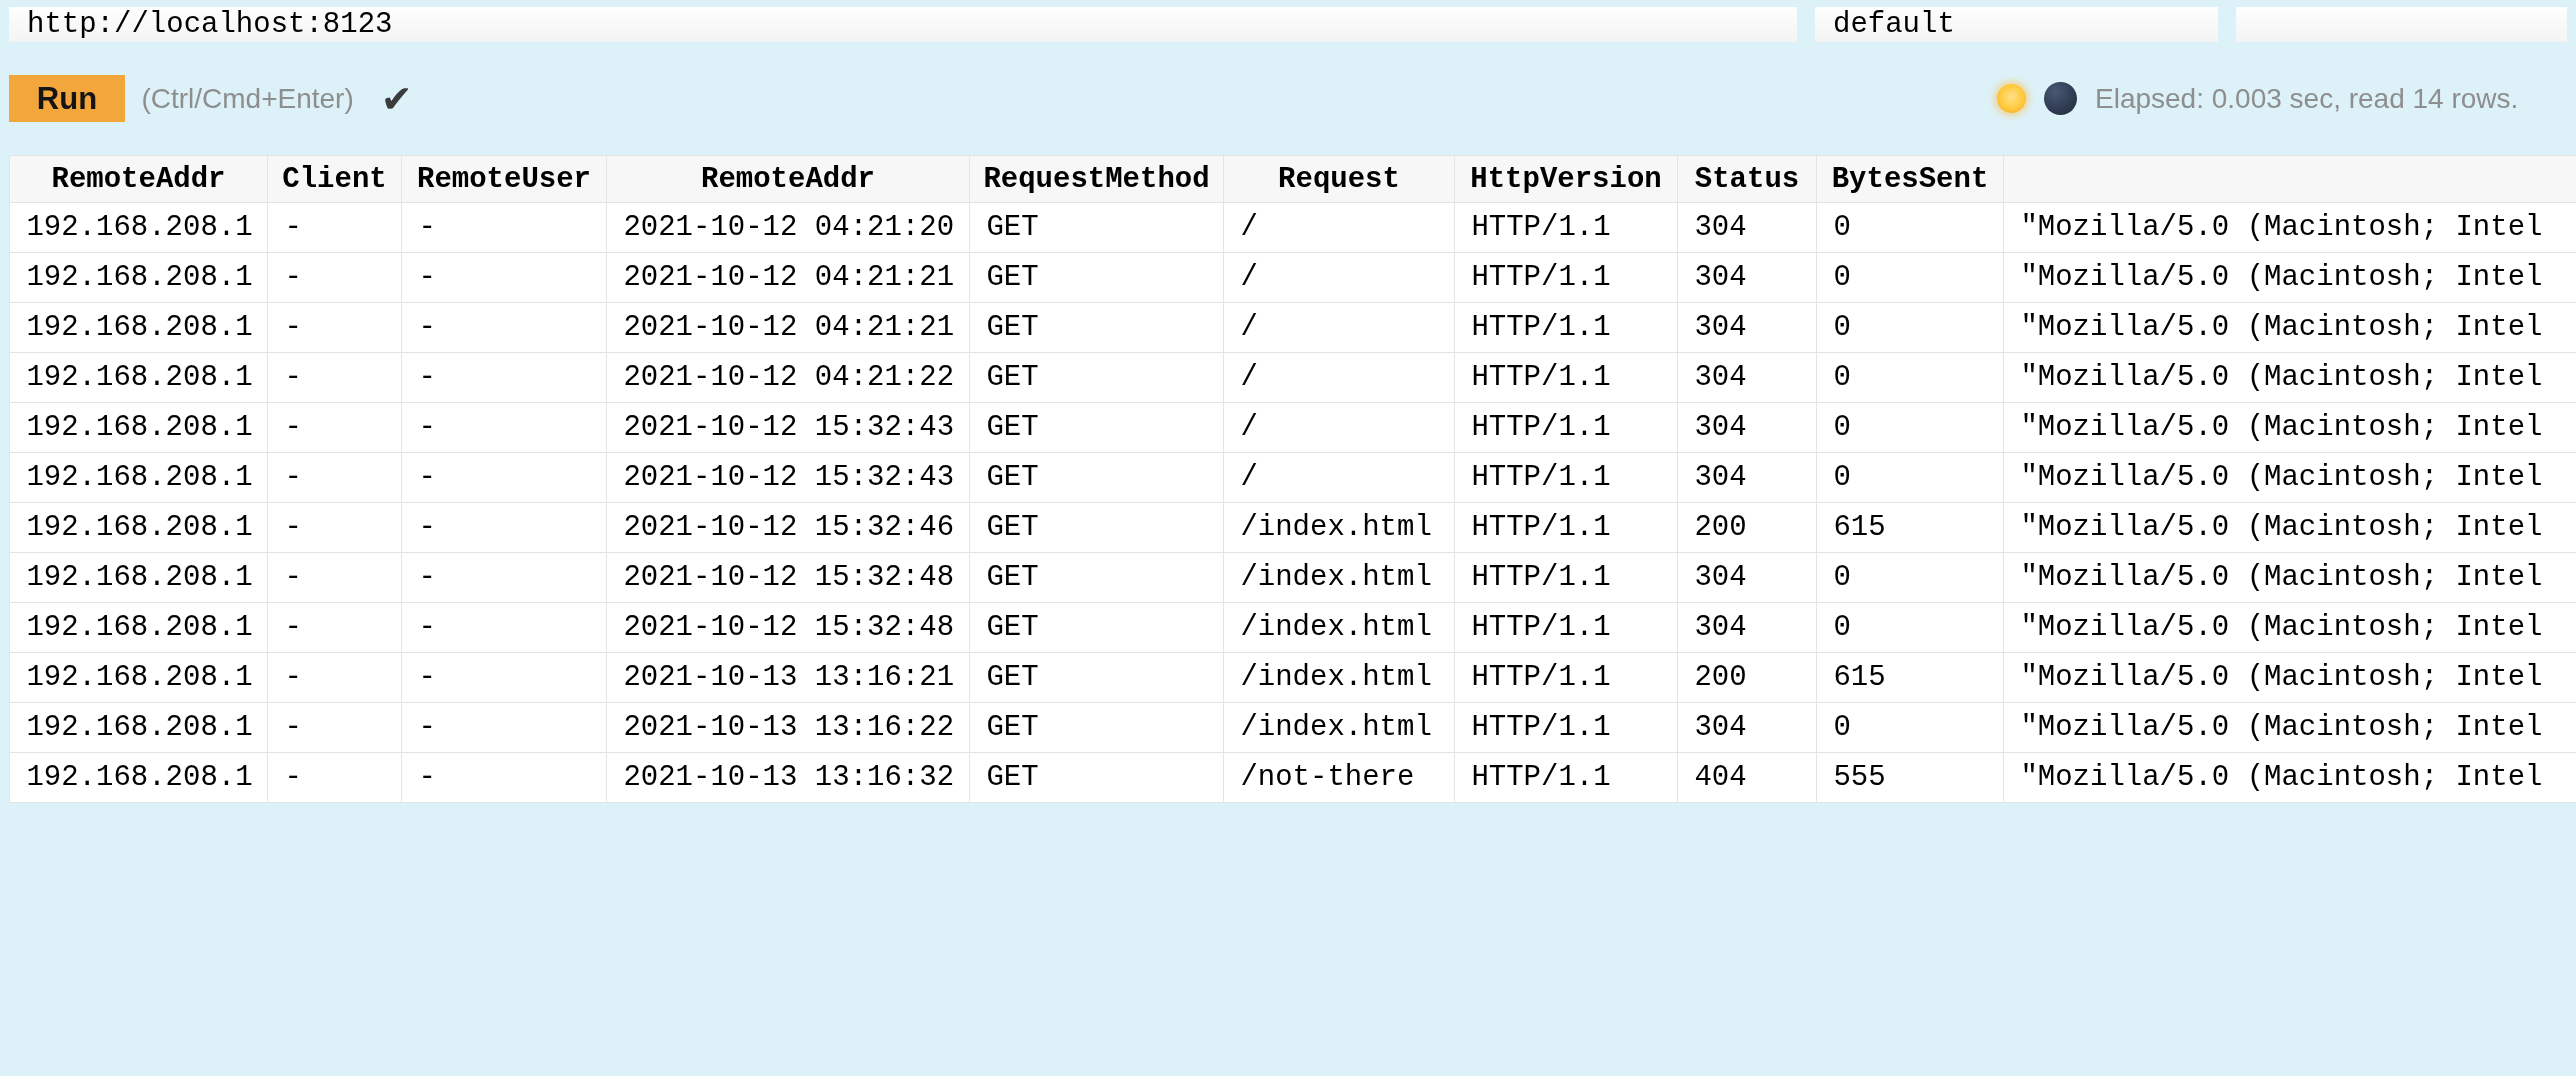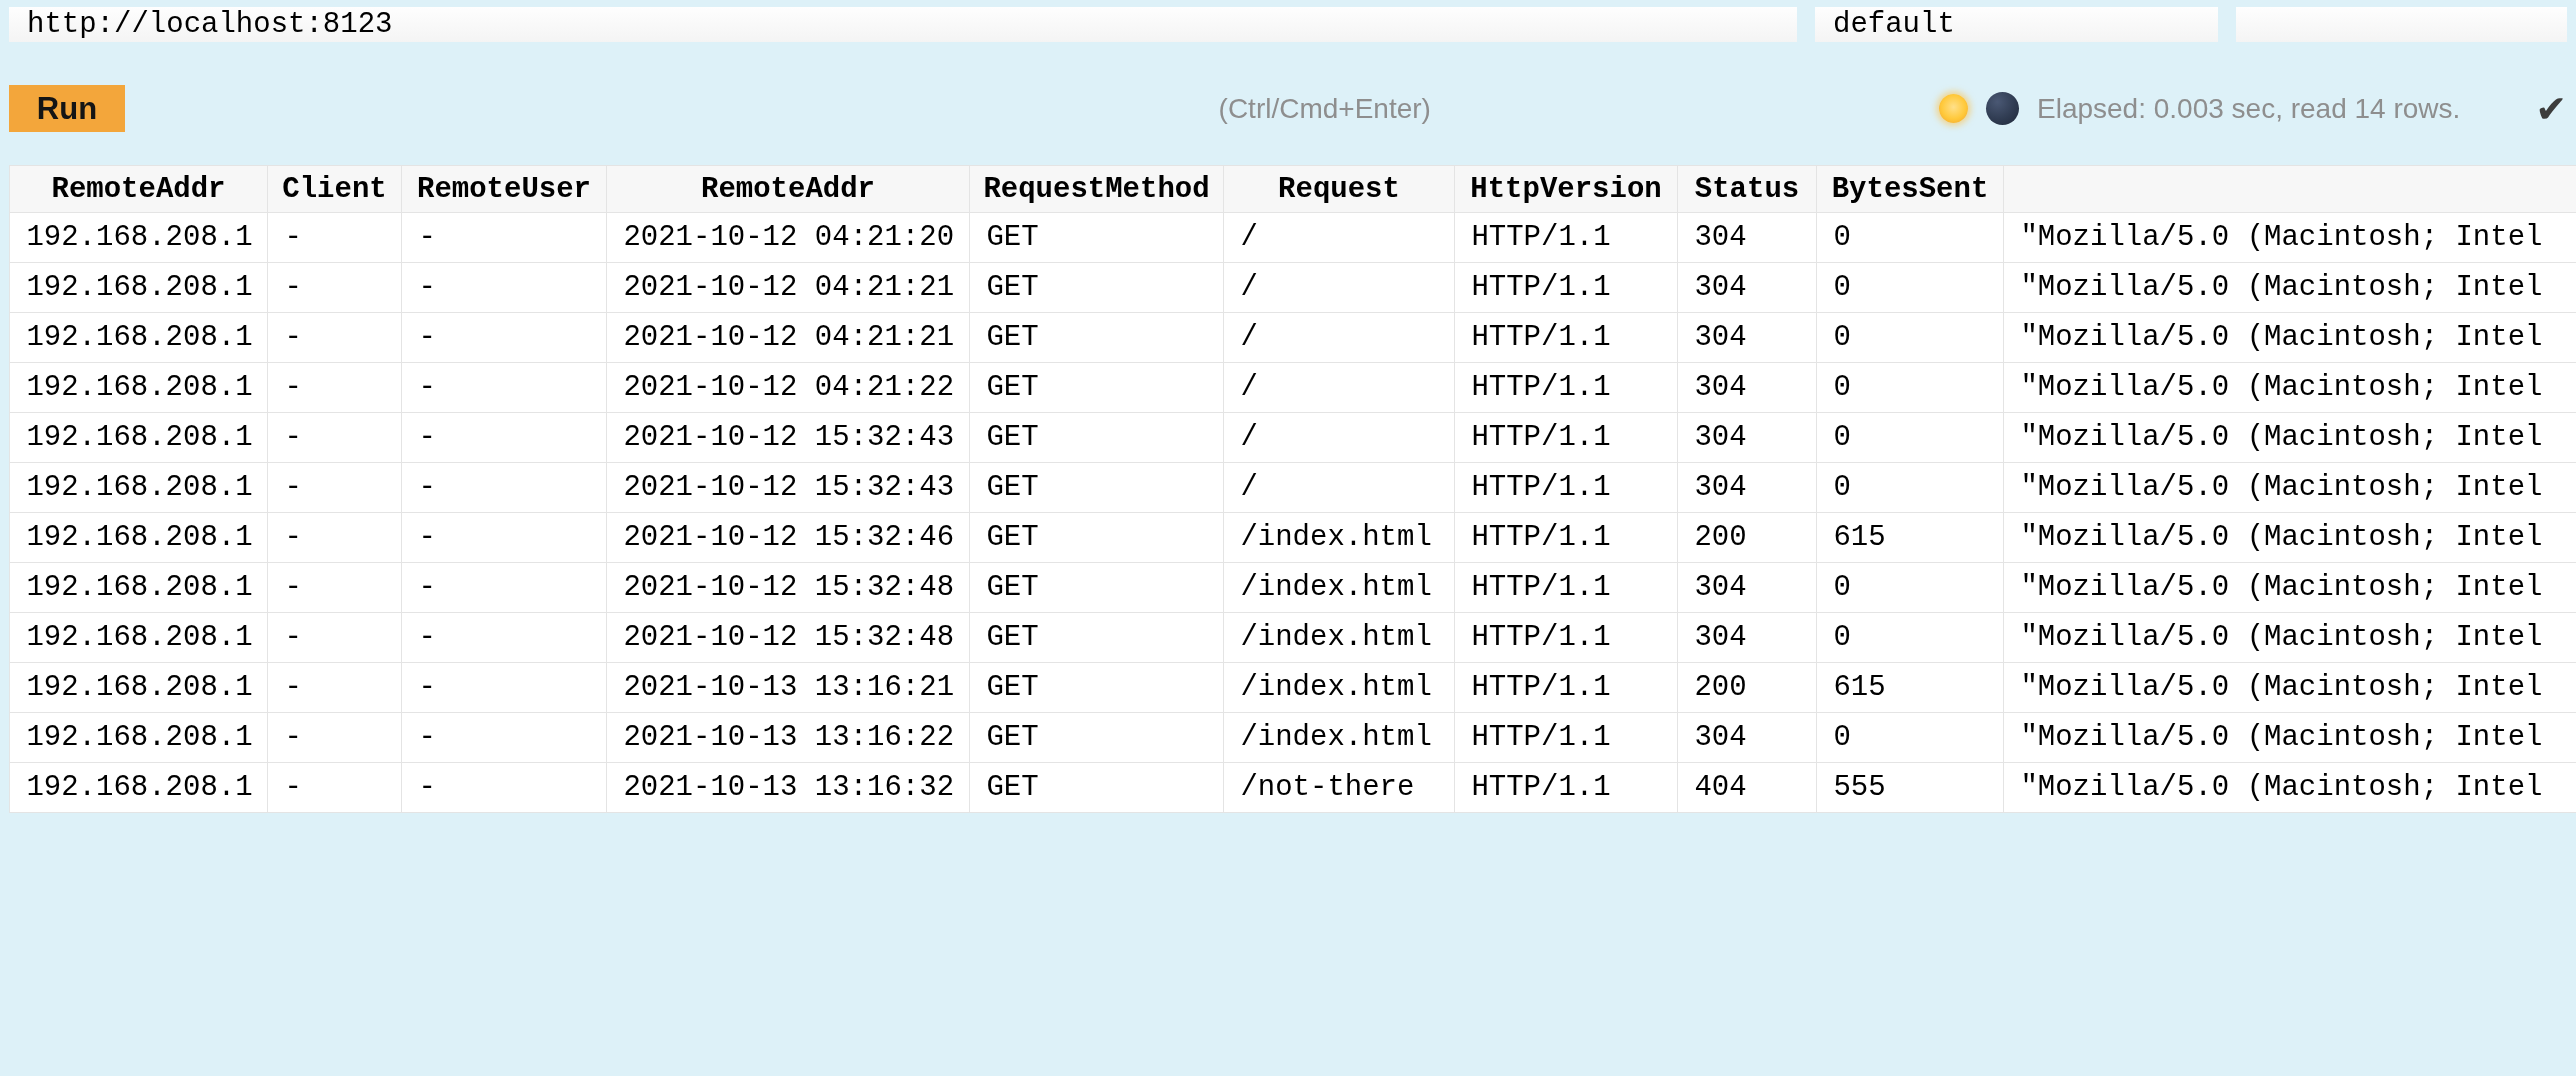--- a/index.html
+++ b/index.html
@@ -58,39 +58,39 @@
     position: absolute; right: 4.6px; bottom: 5.5px;
     width: 20px; height: 20px;
     background: repeating-linear-gradient(135deg, #8F8F8F 0 1.8px, transparent 1.8px 7.3px);
     clip-path: polygon(100% 0, 100% 100%, 0 100%);
     cursor: nwse-resize;
   }
 
   
   .runbar {
     position: relative;
-    margin: 43px 9px 0 9px; height: 47px;
-    display: flex; align-items: center; justify-content: space-between;
+    margin: 33px 9px 0 9px; height: 47px;
+    display: flex; align-items: center;
   }
   .run-btn {
     width: 116px; height: 47px;
     border: none; border-radius: 0;
     background: var(--run-button-bg);
     color: var(--run-button-text);
     font-family: "Liberation Sans", "DejaVu Sans", sans-serif;
     font-size: 31px; font-weight: bold;
     cursor: pointer;
   }
   .hint { margin-left: 16.4px; font-size: 28px; color: var(--muted-text); }
   .check {
     margin-left: 27px; font-size: 38px; color: var(--check-color);
     font-family: "DejaVu Sans", sans-serif;
   }
   .status-cluster {
-    position: absolute; left: 1930px; top: 0; height: 100%;
+    position: absolute; left: 1988px; top: 0; height: 100%;
     display: flex; align-items: center; gap: 18px; white-space: nowrap;
   }
   .sun {
     width: 29px; height: 29px; border-radius: 50%;
     background: radial-gradient(circle at 50% 45%, #FFE08A 0%, var(--sun-color) 55%, #F0A02C 100%);
     box-shadow: 0 0 6.4px 2.7px rgba(255, 190, 60, 0.55);
     cursor: pointer; flex: none;
   }
   .moon {
     width: 33px; height: 33px; border-radius: 50%;

